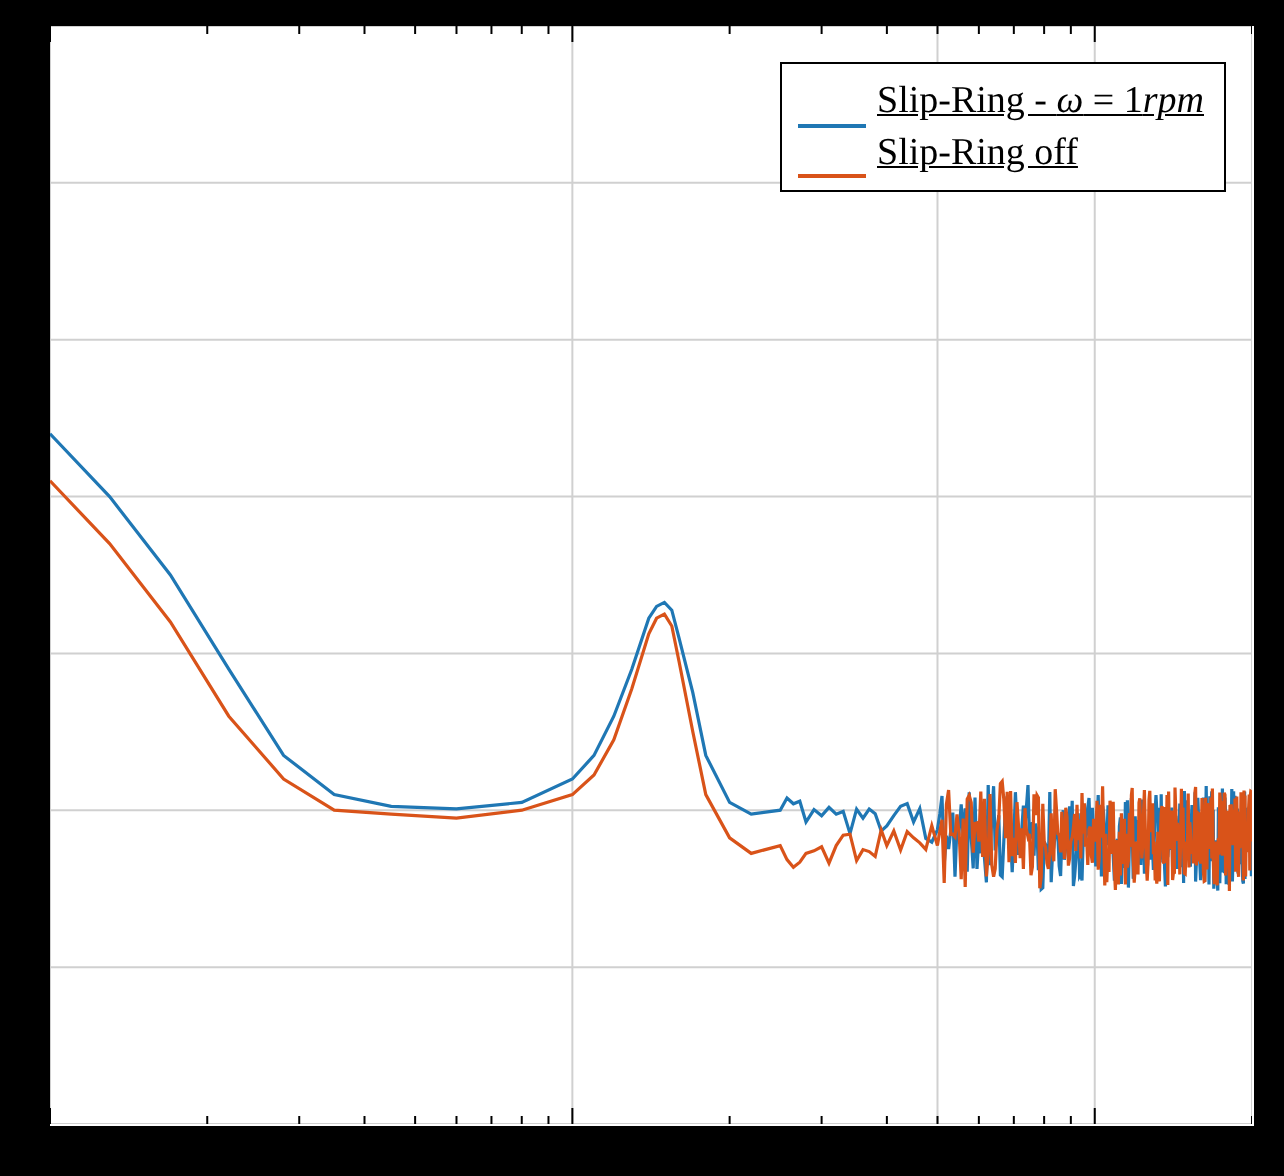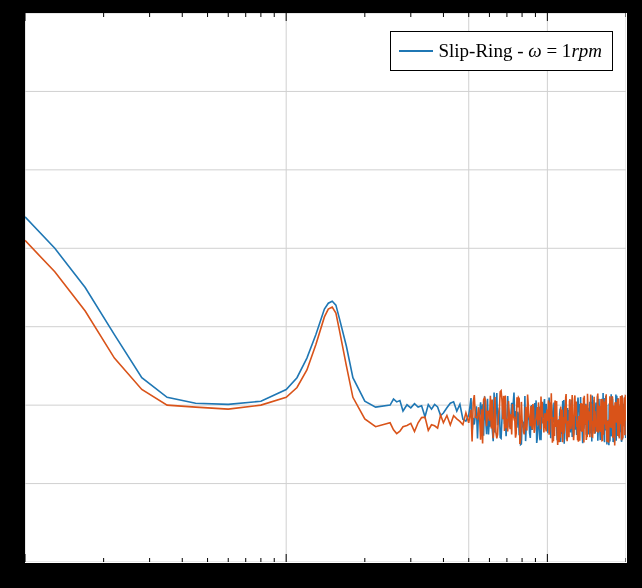--- a/index.html
+++ b/index.html
@@ -34,22 +34,23 @@
     top: 18px;
     right: 14px;
     background: #fff;
     border: 1px solid #000;
     padding: 6px 10px 6px 8px;
     font-size: 19px;
     line-height: 1.35;
   }
   .legend-row {
     display: flex;
-    align-items: center;
+    align-items: flex-end;
     gap: 2px;
+    text-decoration: underline;
   }
   .legend-swatch {
     width: 34px;
     height: 0;
     border-top: 2px solid;
     margin-right: 4px;
   }
   .legend-label i { font-style: italic; }
 </style>
 </head>
@@ -118,14 +119,18 @@
         <line x1="601" x2="601" y1="549" y2="545" stroke="#000" stroke-width="1"></line>
         <line x1="601" x2="601" y1="0" y2="4" stroke="#000" stroke-width="1"></line>
       </g>
   </svg>
 
   <div class="legend-box">
     <div class="legend-row">
       <span class="legend-swatch" style="border-color:#1f77b4"></span>
       <span class="legend-label">Slip-Ring - <i>ω</i> = 1<i>rpm</i></span>
     </div>
+    <div class="legend-row">
+      <span class="legend-swatch" style="border-color:#d95319"></span>
+      <span class="legend-label">Slip-Ring off</span>
+    </div>
   </div>
 </div>
 
 </body></html>

